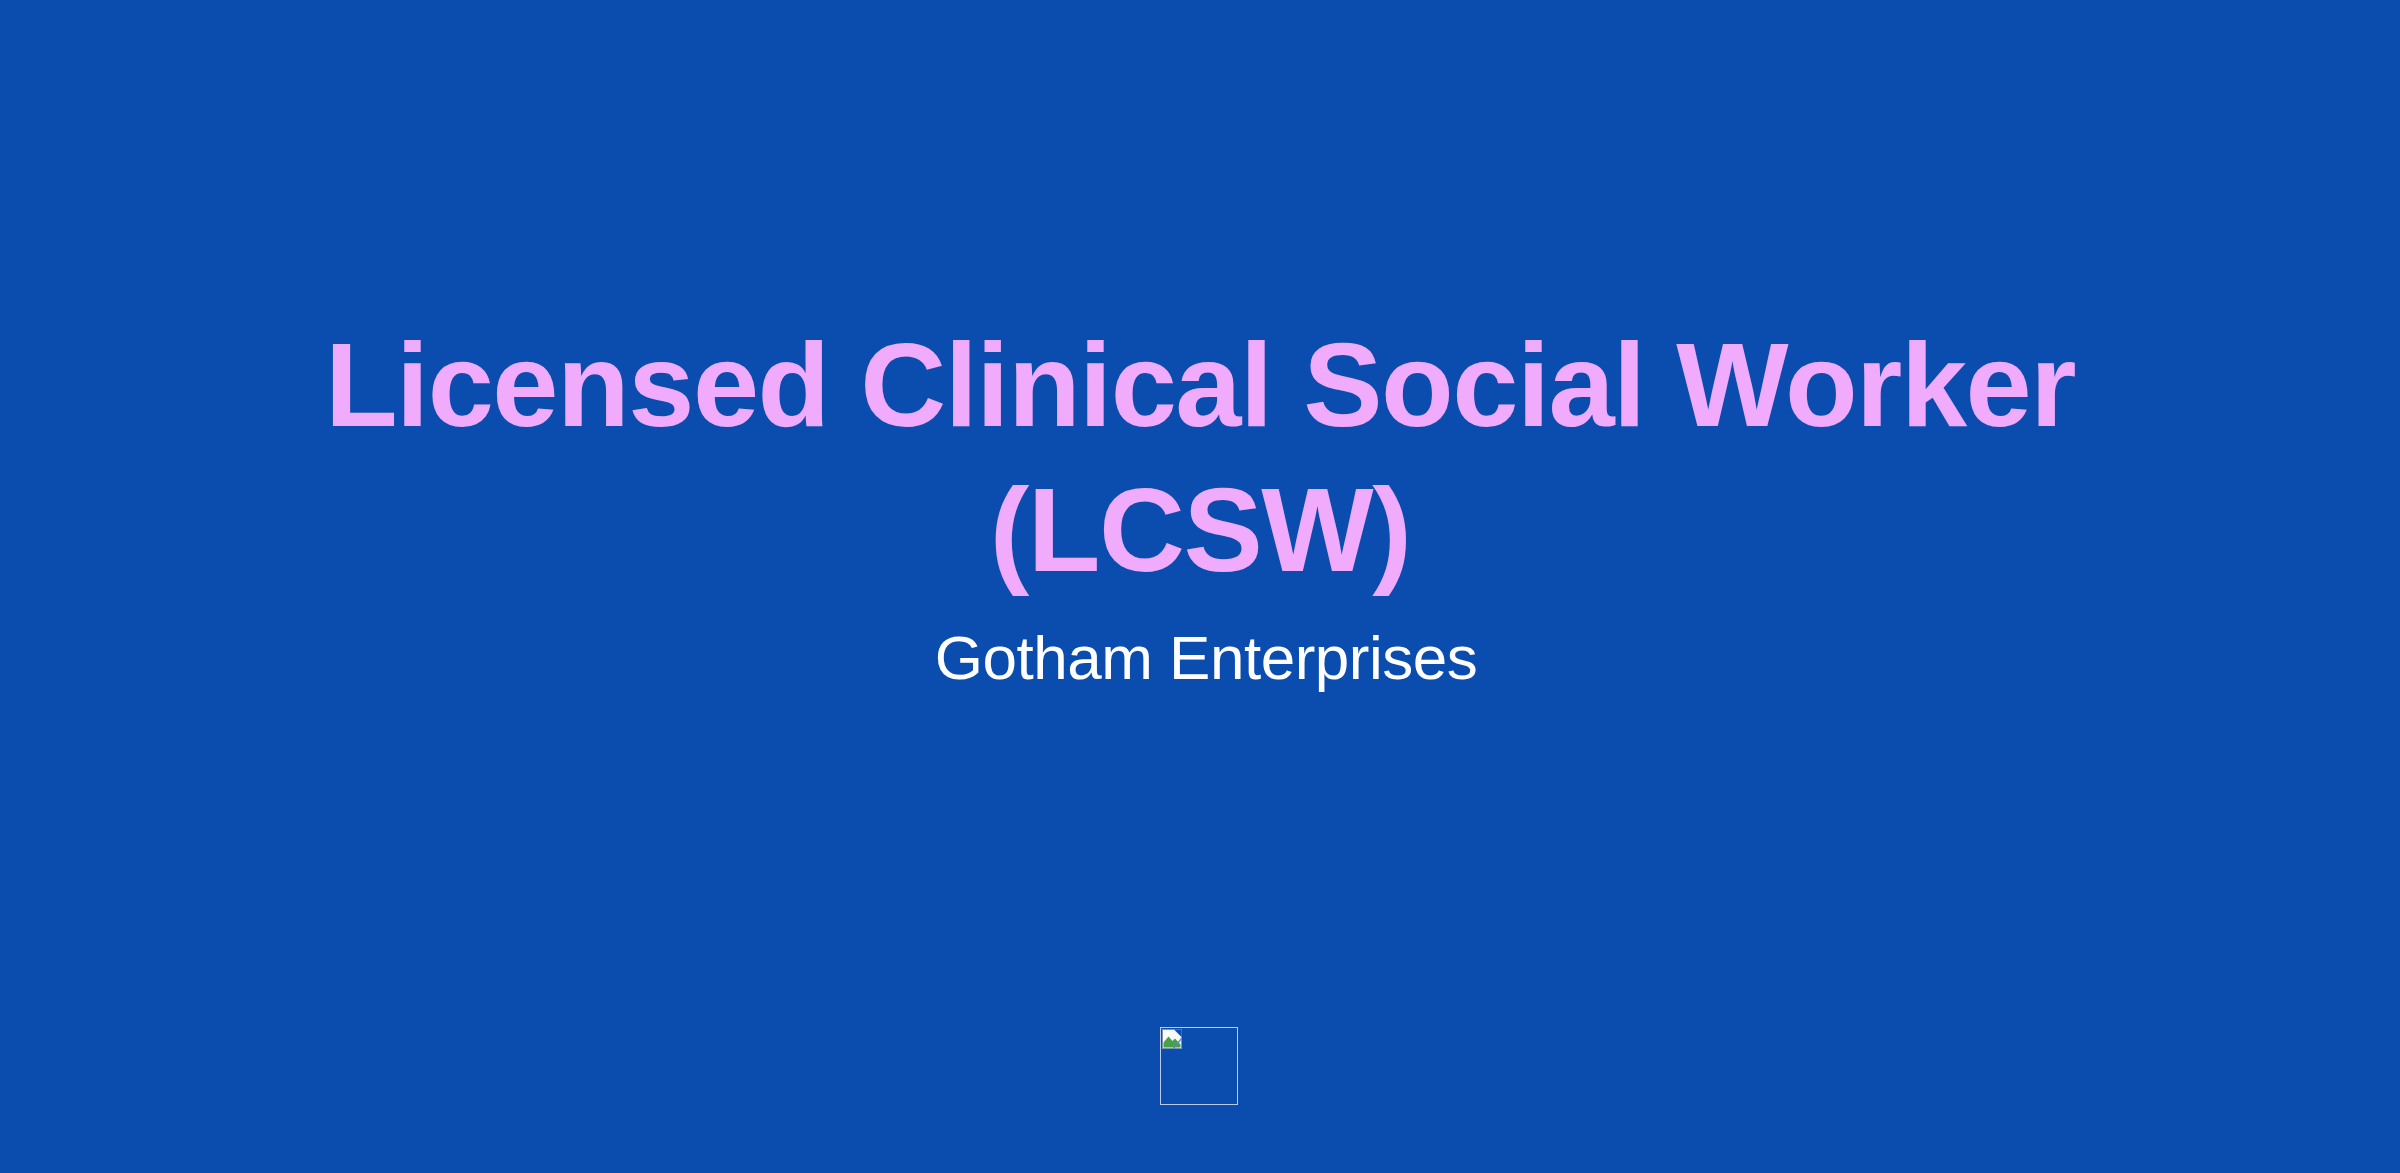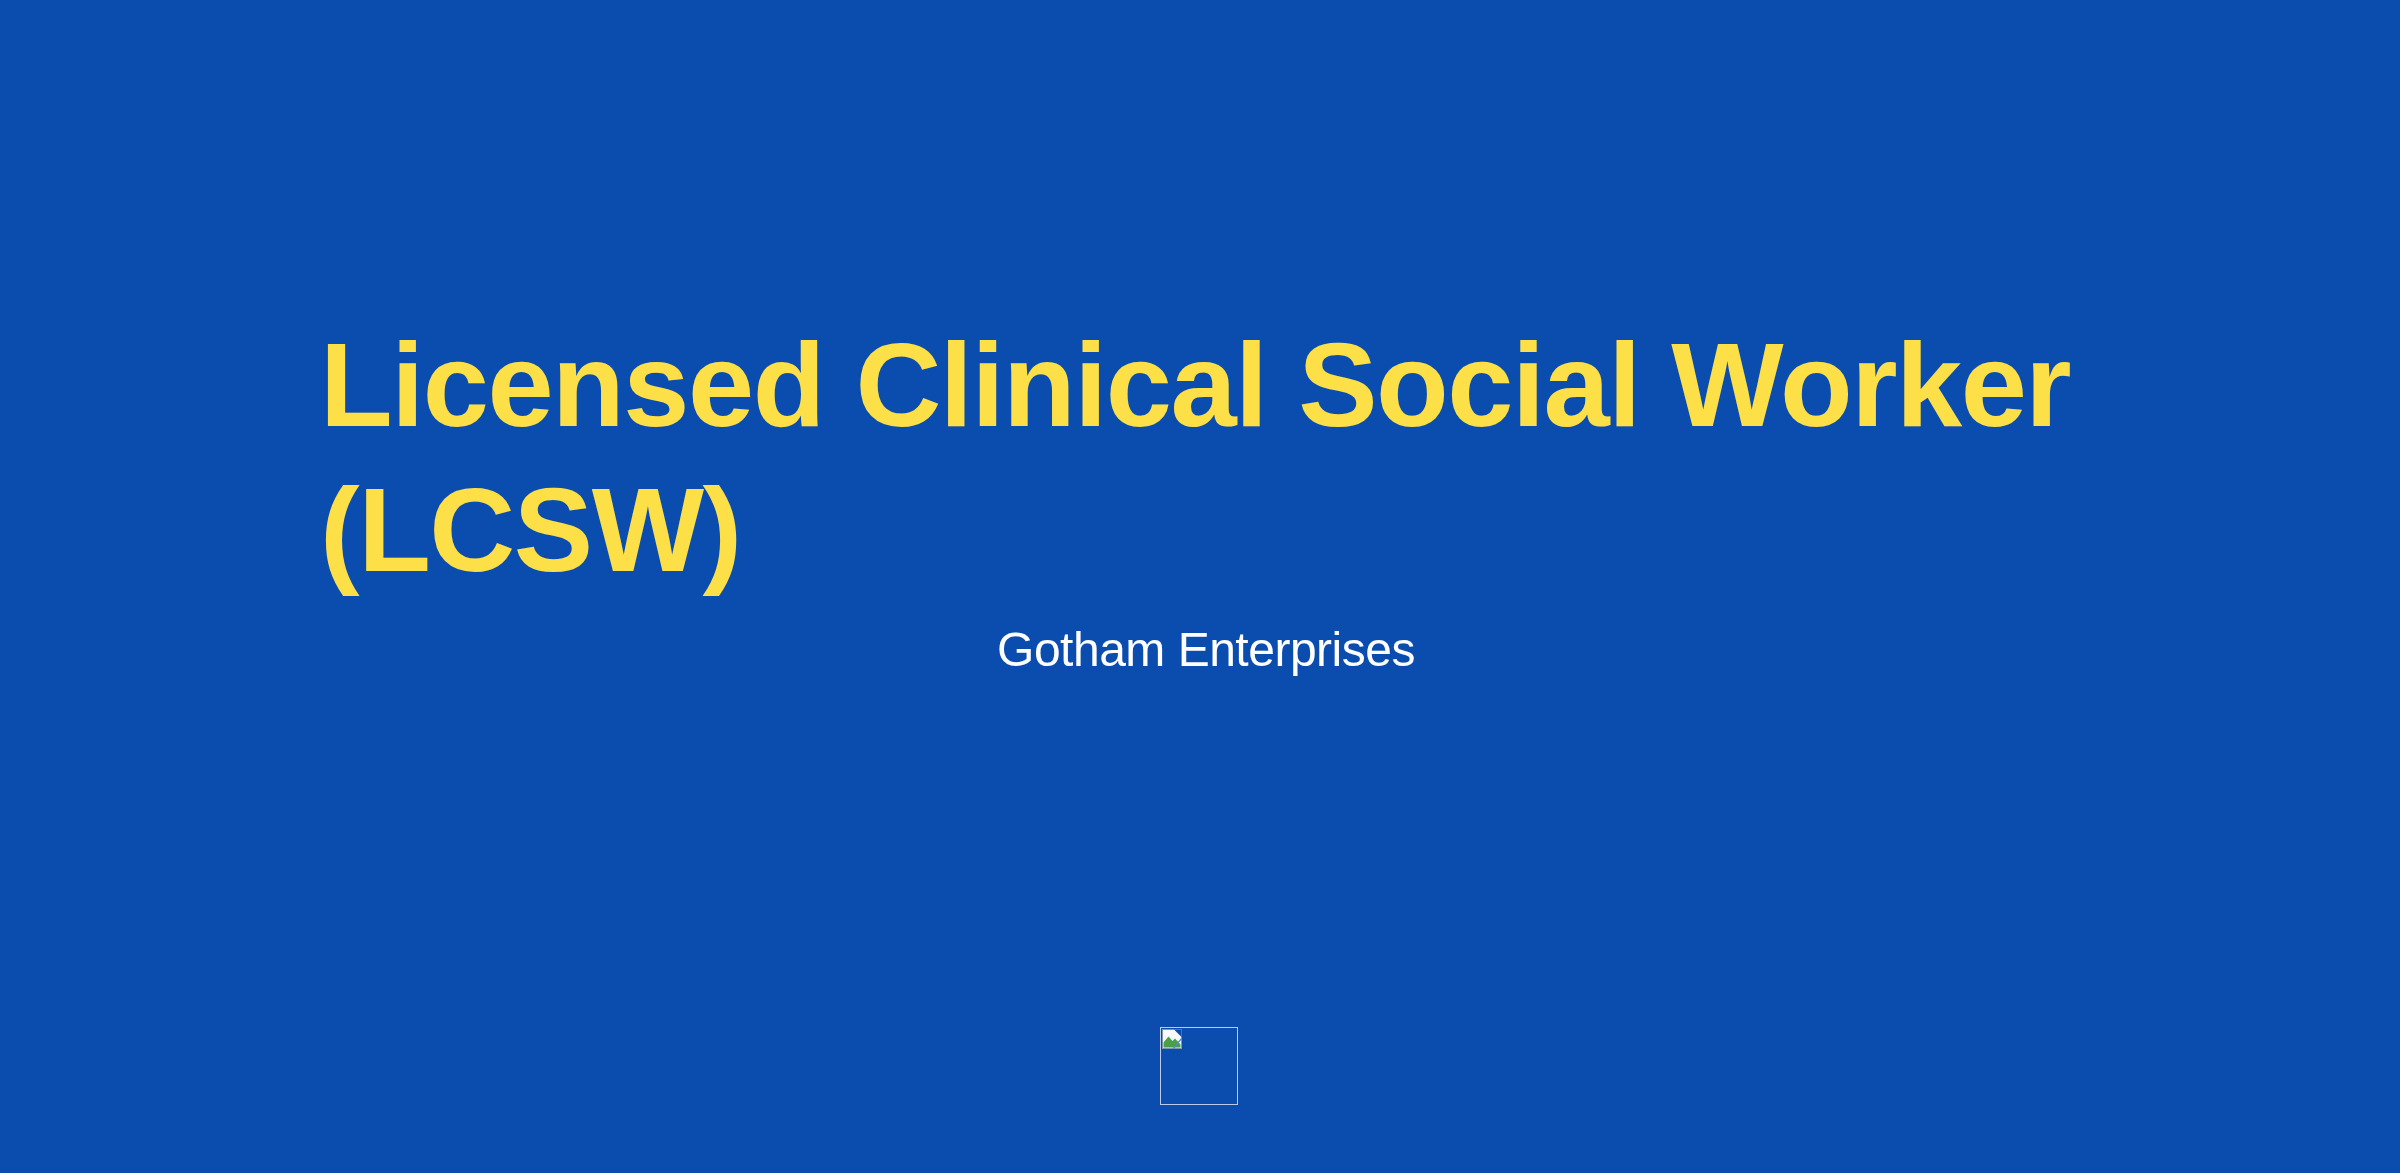--- a/index.html
+++ b/index.html
@@ -27,36 +27,37 @@
   .hero {
     width: 100%;
     display: flex;
     flex-direction: column;
     align-items: center;
     padding-top: 312px;
     box-sizing: border-box;
   }
 
   .job-title {
-    color: #fde047;
+    color: #f0abfc;
     font-family: "Liberation Sans", sans-serif;
     font-weight: bold;
     font-size: 119px;
     line-height: 1.22;
     letter-spacing: -1.5px;
+    text-align: center;
     max-width: 1760px;
     margin: 0;
     padding: 0;
   }
 
   .company-name {
     color: #ffffff;
     font-family: "Liberation Sans", sans-serif;
     font-weight: normal;
-    font-size: 48px;
+    font-size: 62px;
     line-height: 1.2;
     letter-spacing: -0.5px;
     text-align: right;
     margin: 19px 0 0 12px;
     padding: 0;
   }
 
   .logo-slot {
     position: absolute;
     left: 1160px;

